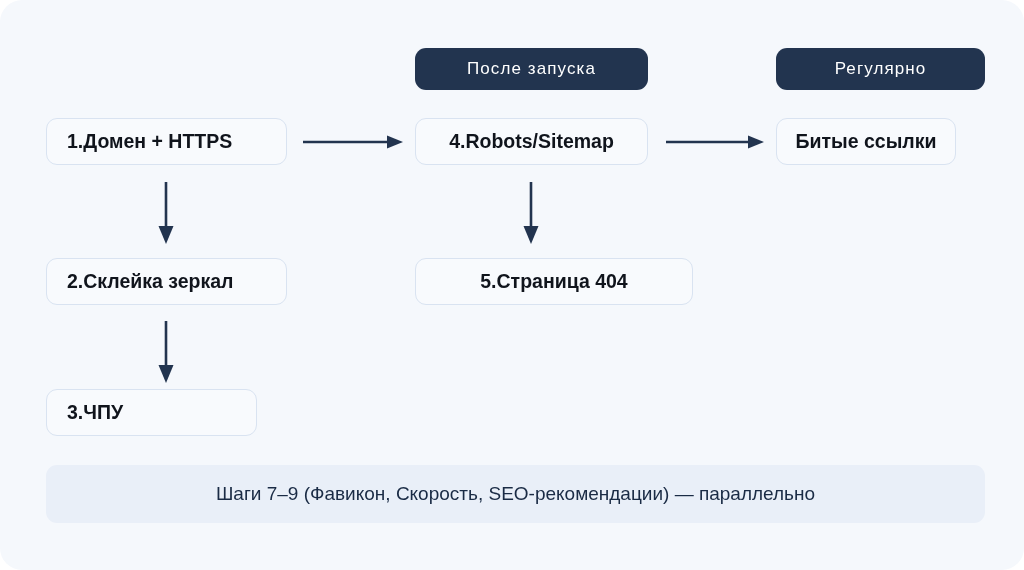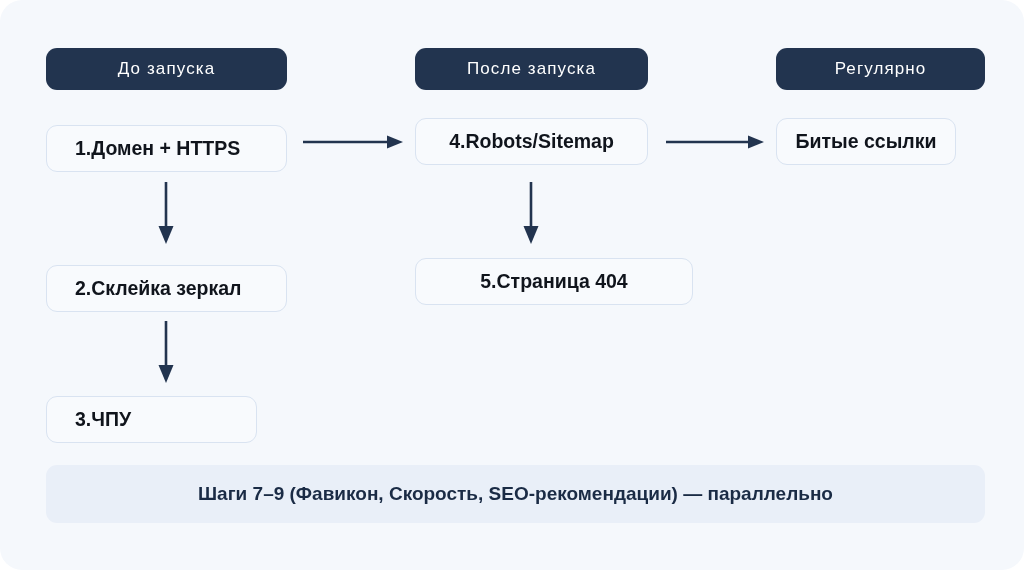--- a/index.html
+++ b/index.html
@@ -50,21 +50,21 @@
     border: 1.4px solid #d9e3f1;
     border-radius: 11px;
     display: flex;
     align-items: center;
     color: #10141c;
     font-size: 19.5px;
     font-weight: 700;
     white-space: nowrap;
     box-sizing: border-box;
   }
-  .node.pad-left { padding-left: 28px; margin-top: 7px; }
+  .node.pad-left { padding-left: 20px; }
   .node.center   { justify-content: center; }
 
   .node.n1 { left: 46px;  top: 118px; width: 241px; }
   .node.n2 { left: 46px;  top: 258px; width: 241px; text-align: center; }
   .node.n3 { left: 46px;  top: 389px; width: 211px; }
   .node.n4 { left: 415px; top: 118px; width: 233px; }
   .node.n5 { left: 415px; top: 258px; width: 278px; }
   .node.n6 { left: 776px; top: 118px; width: 180px; }
 
   
@@ -88,32 +88,29 @@
     background: #e9eff8;
     border-radius: 11px;
     display: flex;
     align-items: center;
     justify-content: center;
     box-sizing: border-box;
   }
   #footer-banner .txt {
     color: #1a2b45;
     font-size: 19px;
-    font-weight: 700;
+    font-weight: 400;
     white-space: nowrap;
   }
 </style>
 </head>
 <body>
 
 <div id="canvas">
 
-  <div class="col-head c1">
-    <span>До  запуска</span>
-  </div>
   <div class="col-head c3">
     <span>Регулярно</span>
   </div>
   <div class="col-head c2">
     <span>После  запуска</span>
   </div>
 
   <div class="node n1 pad-left">
     <span>1.Домен + HTTPS</span>
   </div>

